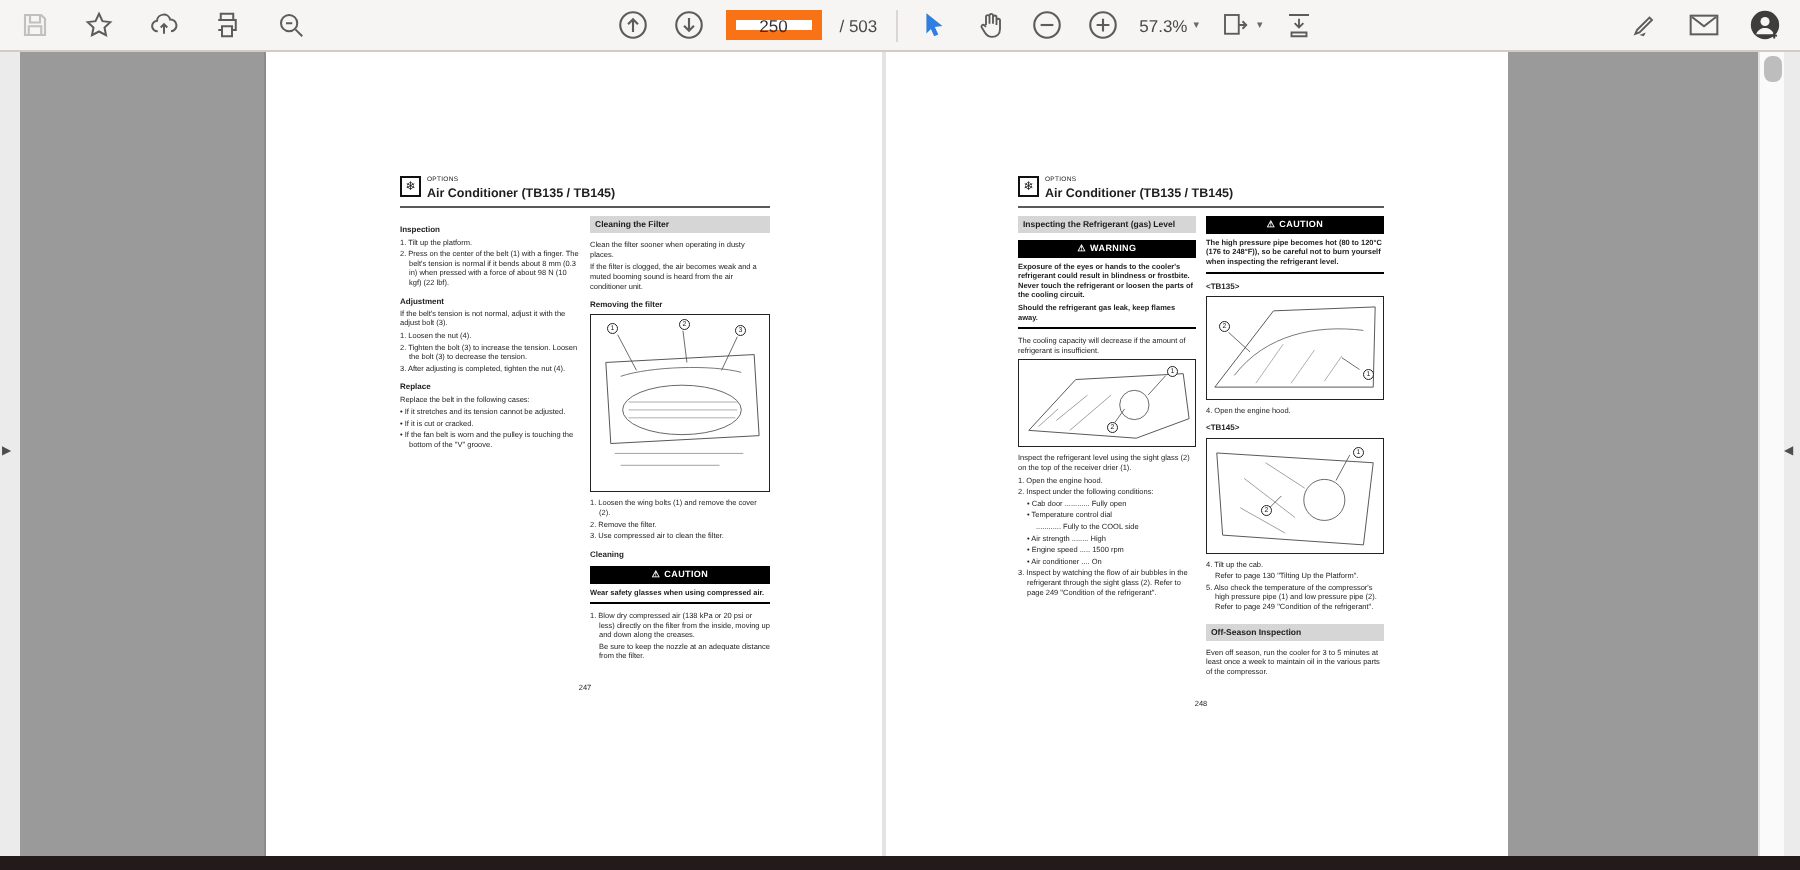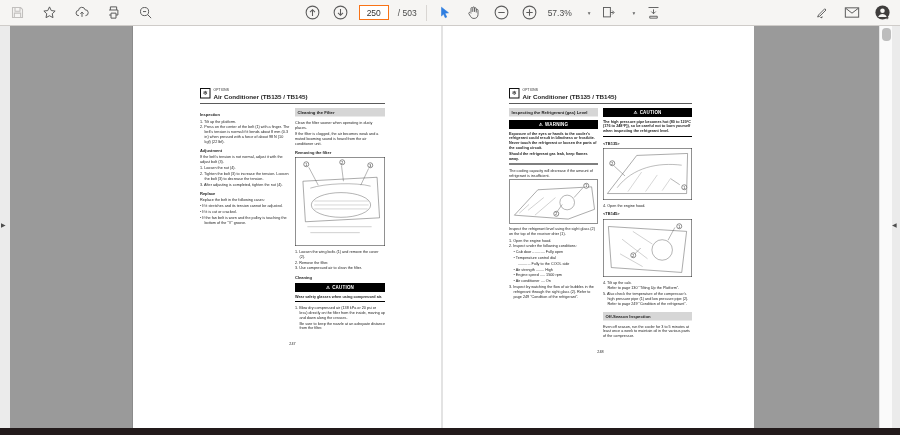--- a/index.html
+++ b/index.html
@@ -9,26 +9,26 @@
   
   .toolbar { height:26px; background:#f6f5f3; border-bottom:1px solid #cfccc9;
              display:flex; align-items:center; padding:0 8px; }
   .tb-group { display:flex; align-items:center; }
   .tb-group.left { gap:13px; }
   .tb-group.center { gap:9px; }
   .tb-group.right { gap:12px; }
   .spacer { flex:1; }
   .tbtn { width:19px; height:19px; display:flex; align-items:center; justify-content:center;
           border-radius:2px; cursor:pointer; }
-  .page-num-box { width:30px; height:15px; border:1px solid #f97316; background:#fff;
+  .page-num-box { width:48px; height:15px; border:5px solid #f97316; background:#fff;
                   font-size:8.5px; color:#333; display:flex; align-items:center; justify-content:center; }
   .tb-text { font-size:8.5px; color:#4a4a4a; }
   .vdiv { width:1px; height:16px; background:#d9d6d3; }
   .caret { font-size:5.5px; color:#6a6a6a; }
-  .zoom-select { display:flex; align-items:center; gap:16px; cursor:pointer; }
+  .zoom-select { display:flex; align-items:center; gap:3px; cursor:pointer; }
 
   
   .workspace { display:flex; height:402px; }
   .rail { width:10px; background:#ebebeb; position:relative; }
   .rail .rail-arrow { position:absolute; top:195px; left:1px; font-size:6px; color:#4d4d4d; cursor:pointer; }
   .rail.right-rail { width:8px; }
   .scroll-strip { width:13px; background:#fafafa; border-left:1px solid #e4e4e4; position:relative; }
   .scroll-thumb { position:absolute; top:2px; left:2px; width:9px; height:13px; border-radius:4px; background:#bdbdbd; cursor:pointer; }
   .doc-area { flex:1; position:relative; background:#9a9a9a; overflow:hidden; }
 

